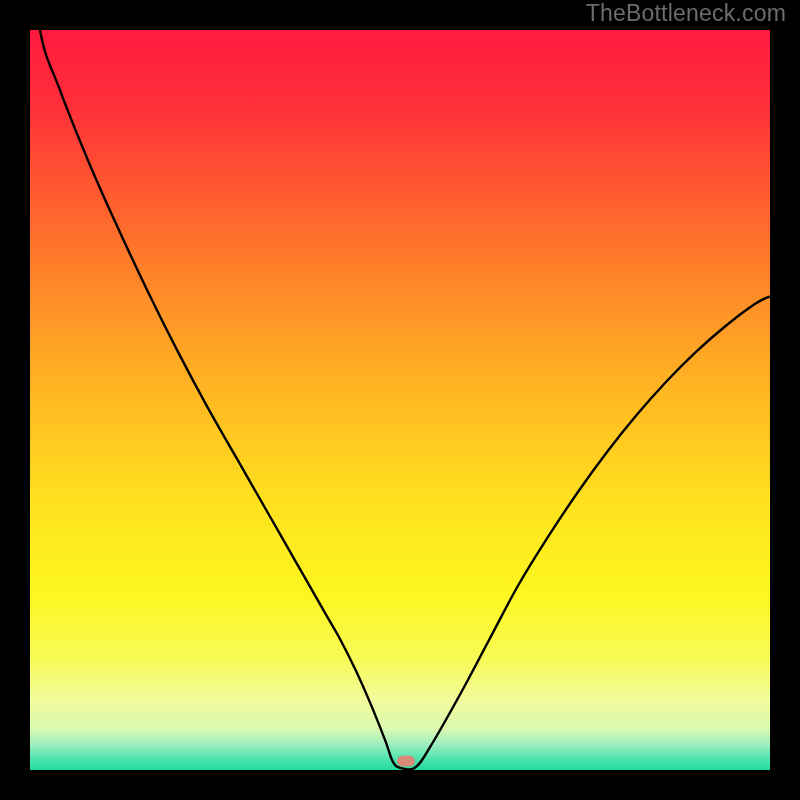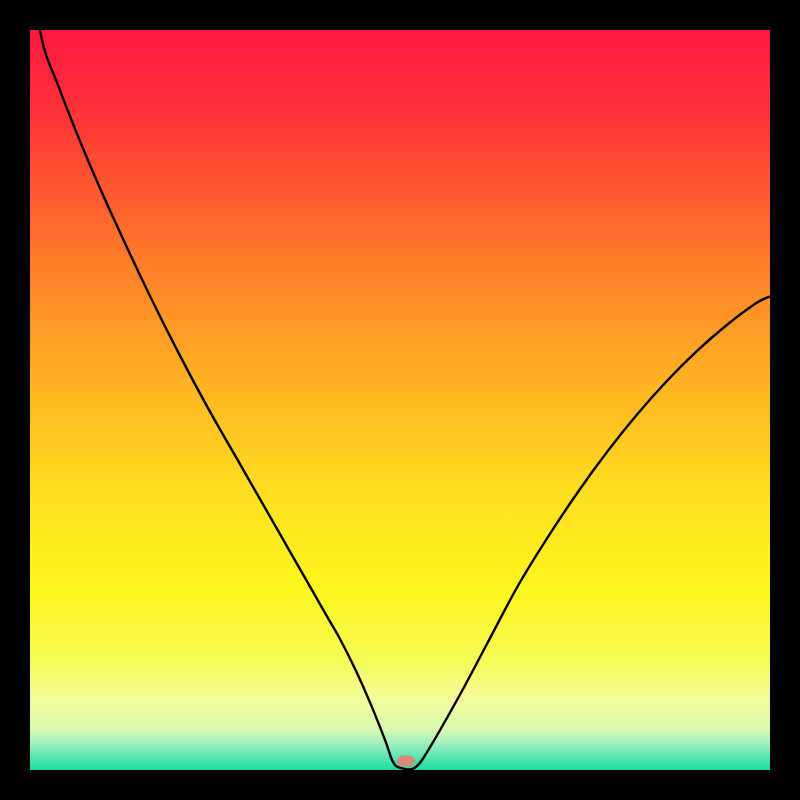--- a/index.html
+++ b/index.html
@@ -35,20 +35,21 @@
     overflow: hidden;
   }
   svg {
     display: block;
   }
 </style>
 </head>
 <body>
 <div class="frame">
 
+  <div class="watermark">TheBottleneck.com</div>
 
   <div class="plot-area">
     <svg id="chart-svg" width="740" height="740" viewBox="0 0 740 740">
       <defs>
         <linearGradient id="bg-grad" x1="0" y1="0" x2="0" y2="1">
 
         <stop offset="0%" stop-color="#ff1a3e"></stop>
             <stop offset="10%" stop-color="#ff2f3a"></stop>
             <stop offset="22%" stop-color="#ff5a2f"></stop>
             <stop offset="35%" stop-color="#ff8a28"></stop>

